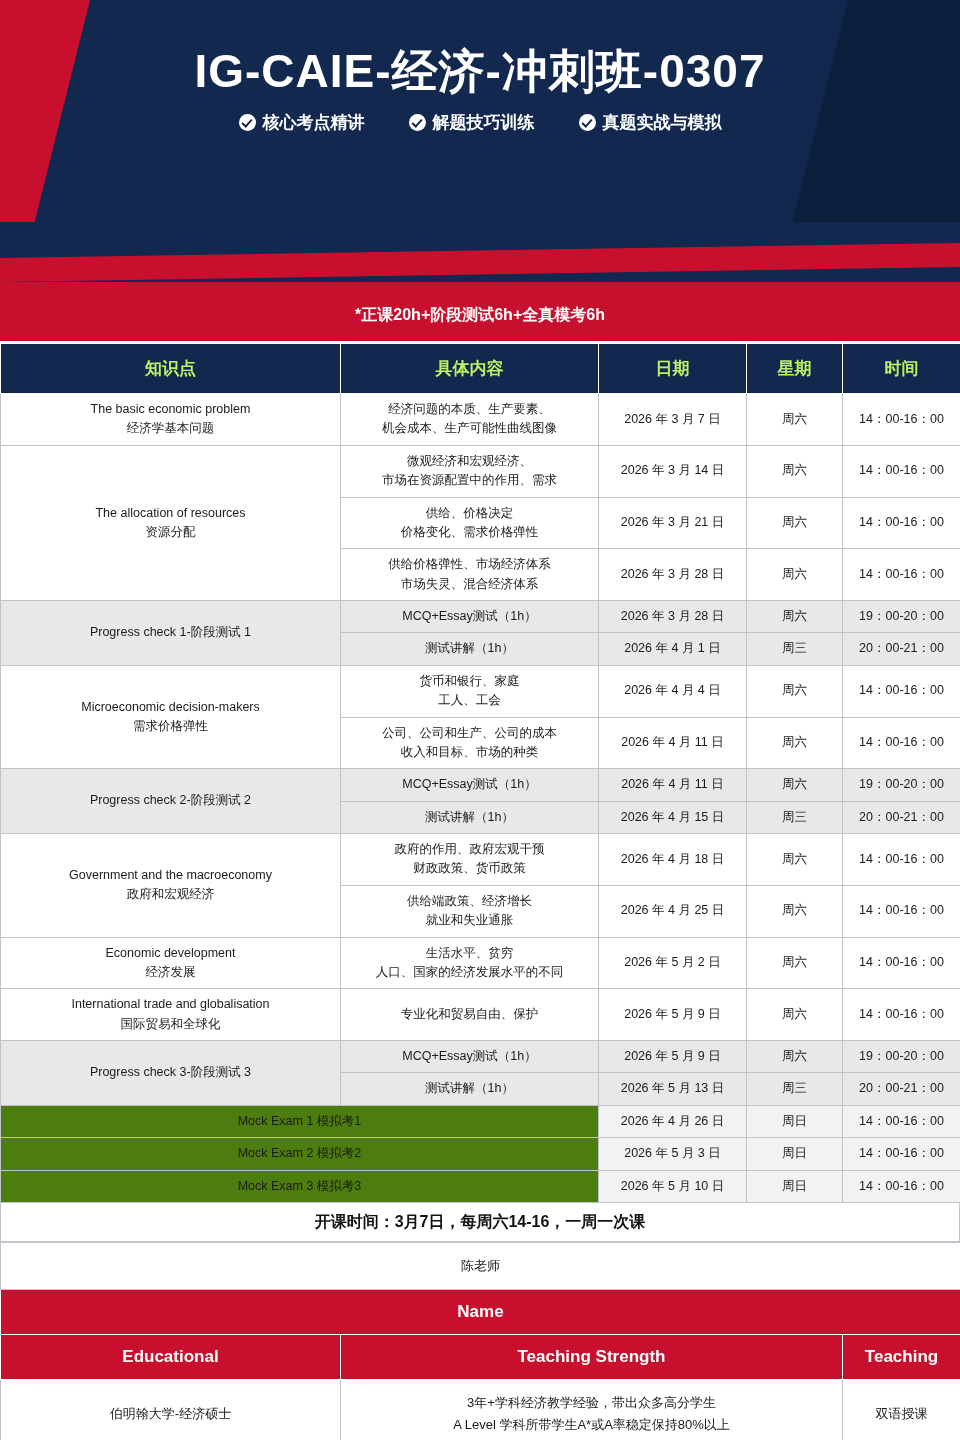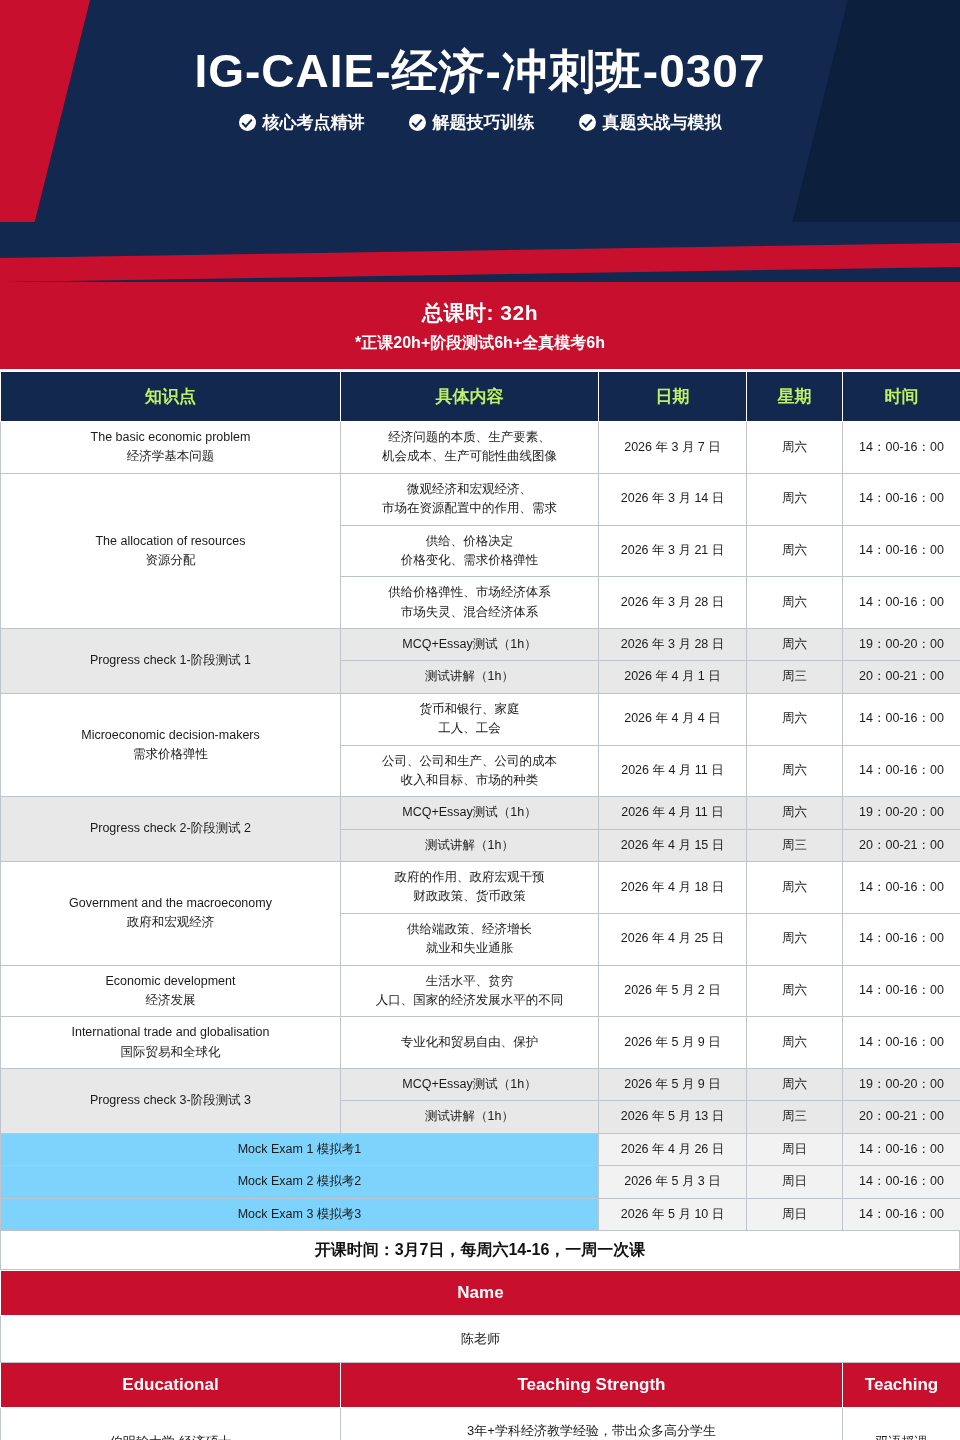--- a/index.html
+++ b/index.html
@@ -133,21 +133,21 @@
   .col-wk { width: 96px; }
   .col-tm { width: 118px; }
 
   td.kp { font-size: 12.5px; line-height: 1.7; margin-top: 41px; }
   td.kp .en { display: block; }
   td.kp .cn { display: block; }
   tr.progress td { background: #e8e8e8; }
   td.kp-progress { background: #e8e8e8; font-size: 12.5px; }
 
   .mock-row td { font-size: 12px; padding: 3px 4px; background: #f2f2f2; }
-  .mock-row td.mock-name { background: #7dd3fc; }
+  .mock-row td.mock-name { background: #4d7c0f; }
 
   .start-note {
     background: #ffffff;
     text-align: center;
     font-size: 16px;
     font-weight: bold;
     color: #111111;
     padding: 9px 0 8px 0;
     border: 1px solid #bfc4cc;
     border-top: none;
@@ -201,21 +201,20 @@
         <div class="header-tag">
           <span class="check-icon"></span>
           <span>真题实战与模拟</span>
         </div>
       </div>
     </div>
     <div class="bottom-bar"></div>
   </div>
 
   <div class="hours-bar">
-    <div class="hours-main">总课时: 32h</div>
     <div class="hours-sub">*正课20h+阶段测试6h+全真模考6h</div>
   </div>
 
   <table class="sched">
     <colgroup>
       <col class="col-kp">
         <col class="col-ct">
         <col class="col-dt">
         <col class="col-wk">
         <col class="col-tm">
@@ -383,24 +382,24 @@
   <div class="start-note">开课时间：3月7日，每周六14-16，一周一次课</div>
 
   <table class="teacher">
     <colgroup>
       <col class="tcol-edu">
         <col class="tcol-str">
         <col class="tcol-tea">
     </colgroup>
     <tbody>
       <tr>
-        <th colspan="3">Name</th>
+        <td colspan="3">陈老师</td>
       </tr>
       <tr>
-        <td colspan="3">陈老师</td>
+        <th colspan="3">Name</th>
       </tr>
       <tr>
         <th>Educational</th>
         <th>Teaching Strength</th>
         <th>Teaching</th>
       </tr>
       <tr>
         <td id="t-edu">伯明翰大学-经济硕士</td>
         <td id="t-str">3年+学科经济教学经验，带出众多高分学生<br>A Level 学科所带学生A*或A率稳定保持80%以上</td>
         <td>双语授课</td>

